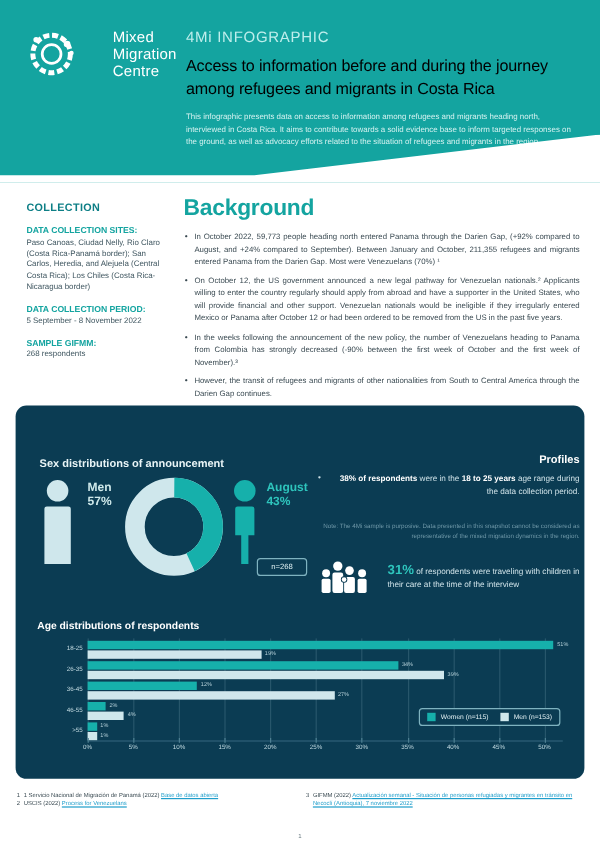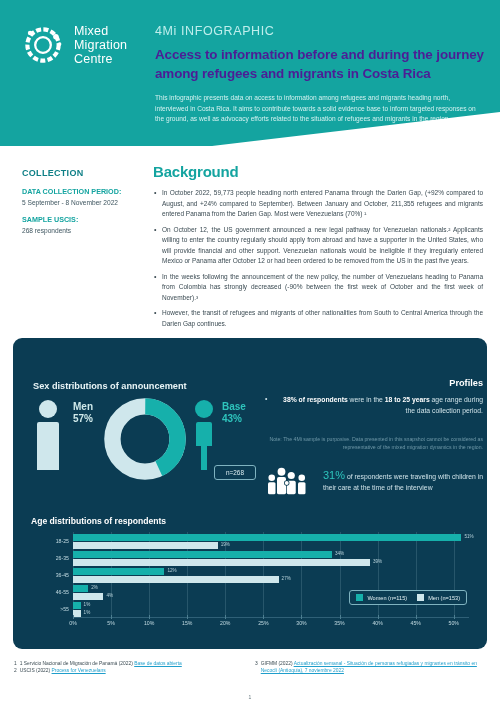--- a/index.html
+++ b/index.html
@@ -16,38 +16,38 @@
     position:absolute; top:0; left:0; width:500px; height:152px;
     background:#14A4A0; overflow:hidden;
   }
   .header-wedge {
     position:absolute; left:0; bottom:-2px; width:500px; height:42px;
     background:#ffffff;
     clip-path: polygon(0 34px, 212px 34px, 500px 0, 500px 42px, 0 42px);
   }
   .logo-wrap { position:absolute; left:20px; top:22px; display:flex; align-items:center; gap:8px; }
   .logo-mark { width:46px; height:46px; flex:0 0 46px; }
-  .logo-text { color:#fff; line-height:1.12; font-size:12.5px; letter-spacing:0.2px; }
+  .logo-text { color:#fff; line-height:1.12; font-size:12.5px; letter-spacing:0.2px;margin-left:20px; }
   .logo-line { white-space:nowrap; font-weight:300; }
 
   .header-right { position:absolute; left:155px; top:24px; width:330px; }
   .kicker { color:#bfeeec; font-size:12.5px; letter-spacing:0.6px; font-weight:400; }
-  .headline { color:#4c1d95; font-size:13.4px; font-weight:bold; line-height:1.45; margin-top:7px; letter-spacing:-0.1px;}
+  .headline { color:#000000; font-size:13.4px; font-weight:normal; line-height:1.45; margin-top:7px; letter-spacing:-0.1px;}
   .intro { color:#d4f2f0; font-size:6.6px; line-height:1.62; margin-top:9px; }
 
   
   .methodology { position:absolute; left:22px; top:168px; width:122px; }
   .meth-title { color:#0e7f86; font-size:9px; font-weight:bold; letter-spacing:0.3px; margin-bottom:9px; }
   .meth-block { margin-bottom:8px; }
   .meth-label { color:#14A4A0; font-size:7.2px; font-weight:bold; line-height:1.35; }
   .meth-value { color:#3f5660; font-size:6.6px; line-height:1.42; margin-top:1px; }
 
   
   .background { position:absolute; left:153px; top:163px; width:330px; }
-  .bg-title { color:#14A4A0; font-size:15px; font-weight:bold; letter-spacing:-0.2px; }
+  .bg-title { color:#14A4A0; font-size:19px; font-weight:bold; letter-spacing:-0.2px; }
   .bg-list { margin-top:8px; list-style:none; }
   .bg-list li { position:relative; padding-left:9px; color:#3a4a52; font-size:6.5px; line-height:1.62; margin-bottom:5px; text-align:justify; }
   .bg-list li::before { content:"•"; position:absolute; left:1px; top:-1px; color:#3a4a52; font-size:7px; }
 
   
   .panel {
     position:absolute; left:13px; top:338px; width:474px; height:311px;
     background:#0b3c53; border-radius:9px;
   }
   .panel-title { color:#ffffff; font-size:13px; font-weight:bold; text-align:center; padding-top:13px; }
@@ -72,21 +72,21 @@
   .profiles-title { color:#ffffff; font-size:9.2px; font-weight:bold; }
   .profiles-list { margin-top:7px; list-style:none; }
   .profiles-list li { position:relative; padding-left:8px; color:#cfe2e8; font-size:6.8px; line-height:1.55; }
   .profiles-list li::before { content:"•"; position:absolute; left:0; top:-1px; color:#cfe2e8; }
   .profiles-list b { color:#ffffff; }
   .note { margin-top:19px; color:#6f98a8; font-size:5.2px; line-height:1.55; }
 
   .children-row { position:absolute; left:252px; top:127px; width:218px; display:flex; align-items:center; gap:10px; }
   .children-icon { width:48px; height:30px; flex:0 0 48px; }
   .children-text { color:#cfe2e8; font-size:6.8px; line-height:1.5; }
-  .children-text b { color:#2ec4bc; font-size:11px; font-weight:normal; }
+  .children-text b { color:#2ec4bc; font-size:11px; font-weight:bold; }
 
   
   .age-wrap { position:absolute; left:18px; top:178px; width:442px; height:120px; }
   .age-title { color:#ffffff; font-size:8.6px; font-weight:bold; }
   .chart { position:absolute; left:0; top:14px; width:442px; height:104px; }
   .plot { position:absolute; left:42px; top:2px; right:4px; height:85px; }
   .gridline { position:absolute; top:0; bottom:0; width:1px; background:#27566b; }
   .bar { position:absolute; height:7px; }
   .bar.women { background:#16b0ab; }
   .bar.men { background:#cfe7ec; }
@@ -143,25 +143,29 @@
       <div class="headline">Access to information before and during the journey among refugees and migrants in Costa Rica</div>
       <div class="intro">This infographic presents data on access to information among refugees and migrants heading north, interviewed in Costa Rica. It aims to contribute towards a solid evidence base to inform targeted responses on the ground, as well as advocacy efforts related to the situation of refugees and migrants in the region.</div>
     </div>
     <div class="header-wedge"></div>
   </div>
 
   <div class="methodology">
     <div class="meth-title">COLLECTION</div>
 
     <div class="meth-block">
+      <div class="meth-label">DATA COLLECTION SITES:</div>
+      <div class="meth-value">Paso Canoas, Ciudad Nelly, Rio Claro (Costa Rica-Panamá border); San Carlos, Heredia, and Alejuela (Central Costa Rica); Los Chiles (Costa Rica-Nicaragua border)</div>
+    </div>
+    <div class="meth-block">
       <div class="meth-label">DATA COLLECTION PERIOD:</div>
       <div class="meth-value">5 September - 8 November 2022</div>
     </div>
     <div class="meth-block">
-      <div class="meth-label">SAMPLE USCIS:</div>
+      <div class="meth-label">SAMPLE GIFMM:</div>
       <div class="meth-value">268 respondents</div>
     </div>
   </div>
 
   <div class="background">
     <div class="bg-title">Background</div>
     <ul class="bg-list">
       <li>In October 2022, 59,773 people heading north entered Panama through the Darien Gap, (+92% compared to August, and +24% compared to September). Between January and October, 211,355 refugees and migrants entered Panama from the Darien Gap. Most were Venezuelans (70%) ¹</li>
       <li>On October 12, the US government announced a new legal pathway for Venezuelan nationals.² Applicants willing to enter the country regularly should apply from abroad and have a supporter in the United States, who will provide financial and other support. Venezuelan nationals would be ineligible if they irregularly entered Mexico or Panama after October 12 or had been ordered to be removed from the US in the past five years.</li>
       <li>In the weeks following the announcement of the new policy, the number of Venezuelans heading to Panama from Colombia has strongly decreased (-90% between the first week of October and the first week of November).³</li>
@@ -187,21 +191,21 @@
       <svg class="donut" viewBox="0 0 42 42">
         <circle cx="21" cy="21" r="15.9155" fill="transparent" stroke="#cfe7ec" stroke-width="8"></circle>
         <circle cx="21" cy="21" r="15.9155" fill="transparent" stroke="#16b0ab" stroke-width="8" stroke-dasharray="43 57" stroke-dashoffset="25"></circle>
       </svg>
 
       <svg style="position:absolute;left:163px;top:0;width:24px;height:72px" viewBox="0 0 24 72">
         <circle cx="12" cy="11" r="9" fill="#16b0ab"></circle>
         <path d="M6 24 h12 a2 2 0 0 1 2 2 v22 h-5 v24 h-6 v-24 h-5 v-22 a2 2 0 0 1 2 -2 z" fill="#16b0ab"></path>
       </svg>
       <div class="women-label">
-        <div>Base</div>
+        <div>August</div>
         <div>43%</div>
       </div>
 
       <div class="nbox">n=268</div>
     </div>
 
     <div class="profiles">
       <div class="profiles-title">Profiles</div>
       <ul class="profiles-list">
         <li><b>38% of respondents</b><span> were in the </span><b>18 to 25 years</b><span> age range during the data collection period.</span></li>

